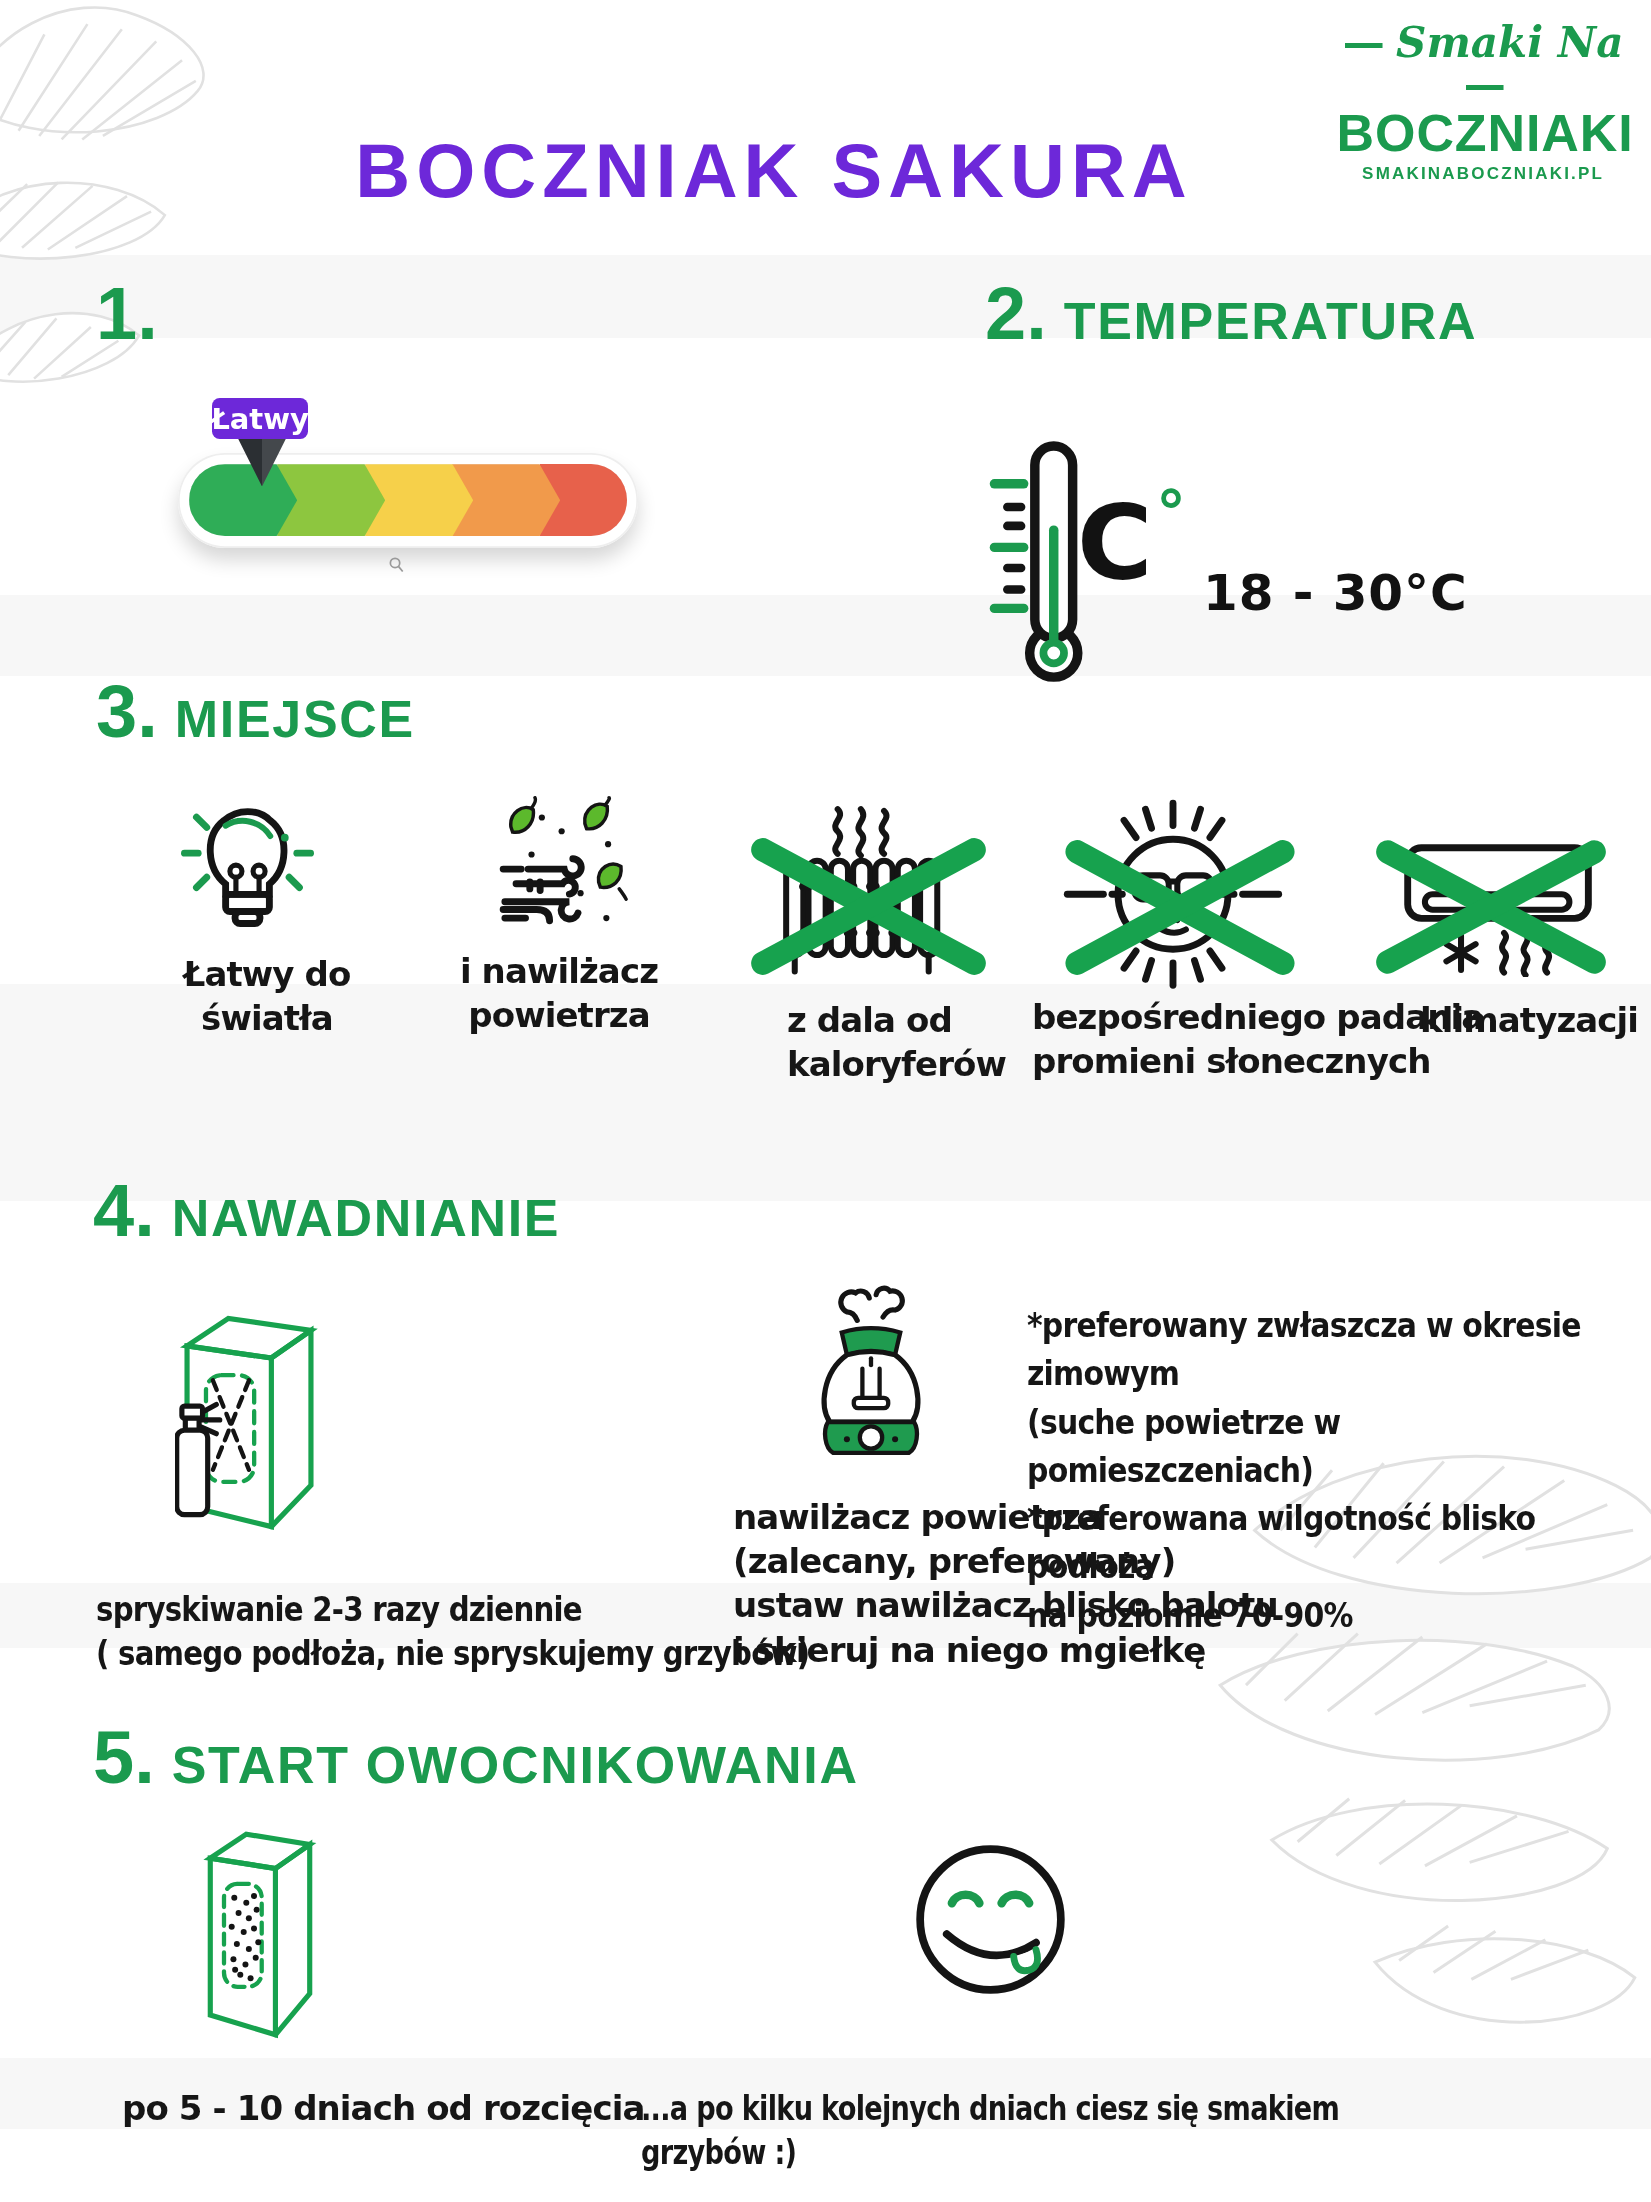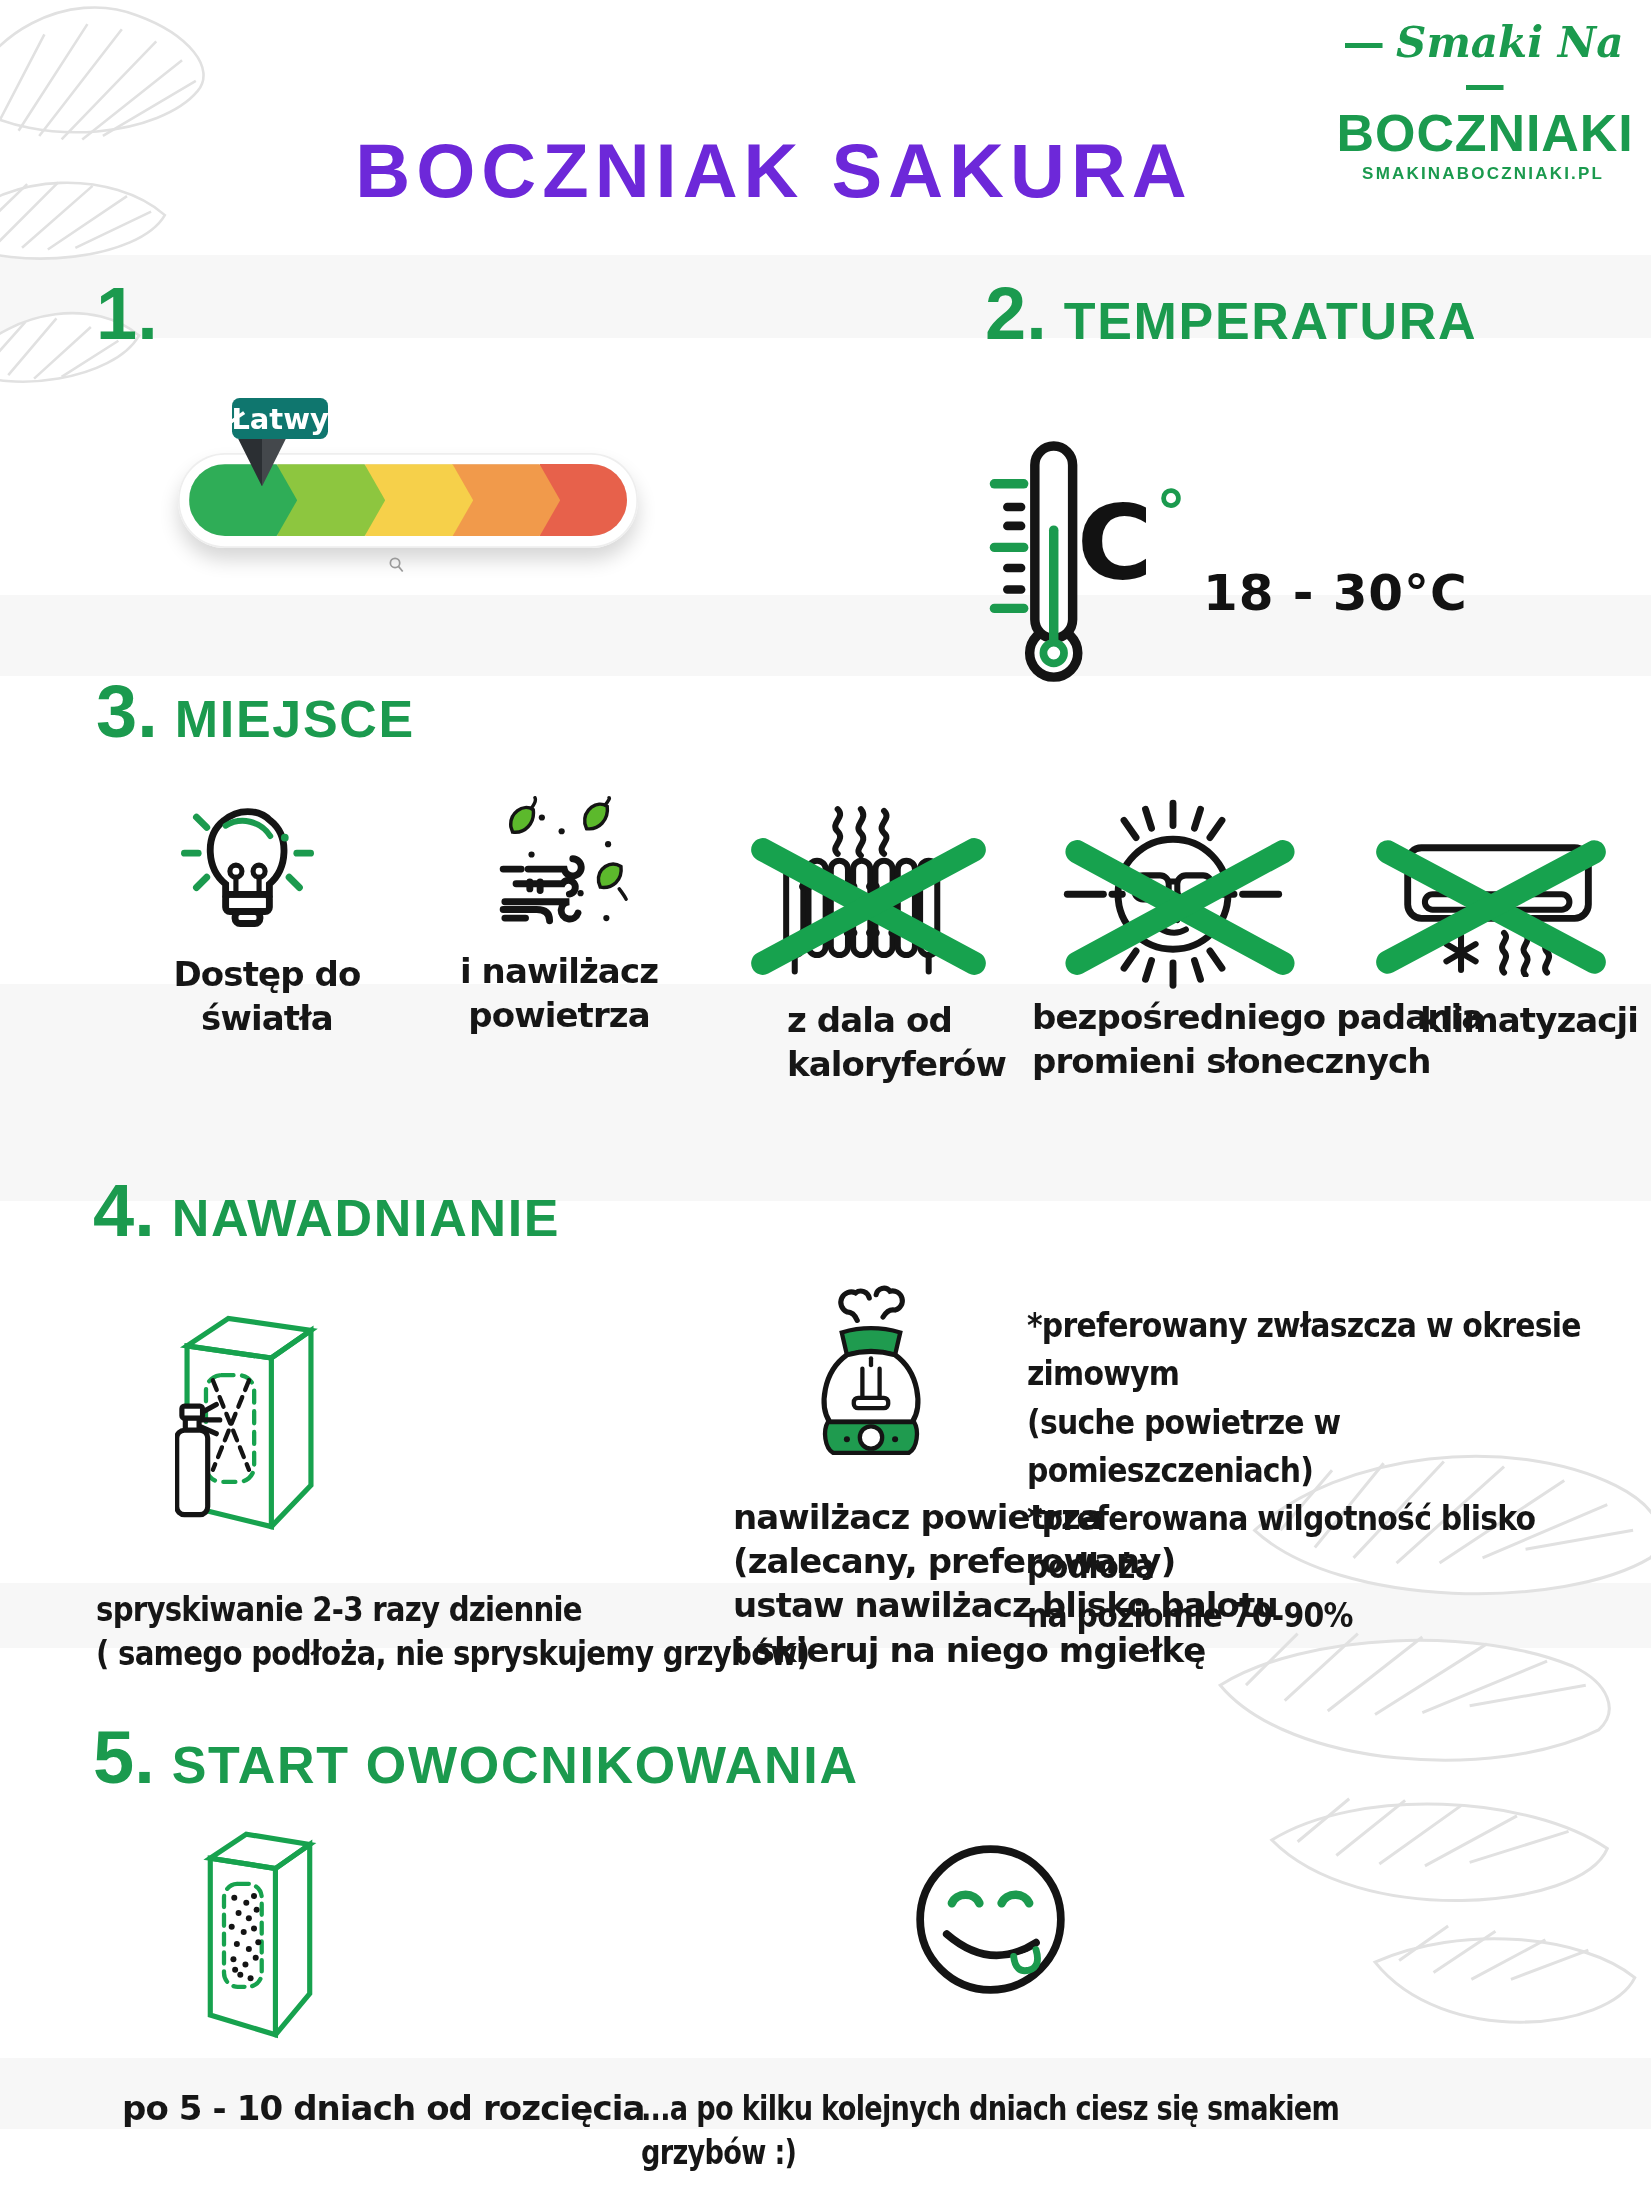--- a/index.html
+++ b/index.html
@@ -98,21 +98,21 @@
 
   <div class="slider">
     <div class="track">
       <div class="seg cut" style="left: 0px; width: 108px; z-index: 5; background: rgb(47, 173, 87);"></div>
       <div class="seg cut" style="left: 88px; width: 108px; z-index: 4; background: rgb(141, 198, 63);"></div>
       <div class="seg cut" style="left: 176px; width: 108px; z-index: 3; background: rgb(246, 208, 74);"></div>
       <div class="seg cut" style="left: 263px; width: 108px; z-index: 2; background: rgb(241, 154, 75);"></div>
       <div class="seg" style="left: 351px; width: 87px; z-index: 1; background: rgb(231, 97, 75);"></div>
     </div>
     <div class="pointer"></div>
-    <div class="tooltip" style="background: #0f766e; margin-left: 20px;">
+    <div class="tooltip" style="background: #6d28d9;">
       <span>Łatwy</span>
     </div>
     <svg class="magnifier" width="15.5" height="17" viewBox="0 0 18 20">
       <circle cx="7" cy="7" r="5.5" stroke="#9a9a9a" stroke-width="2" fill="none"></circle>
       <line x1="11" y1="11" x2="16" y2="17" stroke="#9a9a9a" stroke-width="2"></line>
     </svg>
   </div>
 
   <div class="sec-head" style="left:985px;top:277px;">
     <span class="sec-num">2.</span>
@@ -264,21 +264,21 @@
         <line x1="256" y1="16" x2="16" y2="146"></line>
     </g>
   </svg>
   <svg style="position:absolute;left:1374px;top:838px;" width="234" height="138" viewBox="0 0 272 160">
     <g stroke="#17a24e" stroke-width="27" stroke-linecap="round">
       <line x1="16" y1="16" x2="256" y2="144"></line>
         <line x1="256" y1="16" x2="16" y2="144"></line>
     </g>
   </svg>
 
-  <div class="cap center" style="left:145px;top:952px;width:244px;">Dostęp do światła</div>
+  <div class="cap center" style="left:145px;top:952px;width:244px;">Łatwy do światła</div>
   <div class="cap center" style="left:423px;top:949px;width:272px;">i nawilżacz powietrza</div>
   <div class="cap" style="left:787px;top:998px;">z dala od
 kaloryferów</div>
   <div class="cap" style="left:1032px;top:995px;">bezpośredniego padania
 promieni słonecznych</div>
   <div class="cap" style="left:1420px;top:998px;">klimatyzacji</div>
 
   <div class="sec-head" style="left:93px;top:1174px;">
     <span class="sec-num">4.</span>
     <span class="sec-label">NAWADNIANIE</span>

